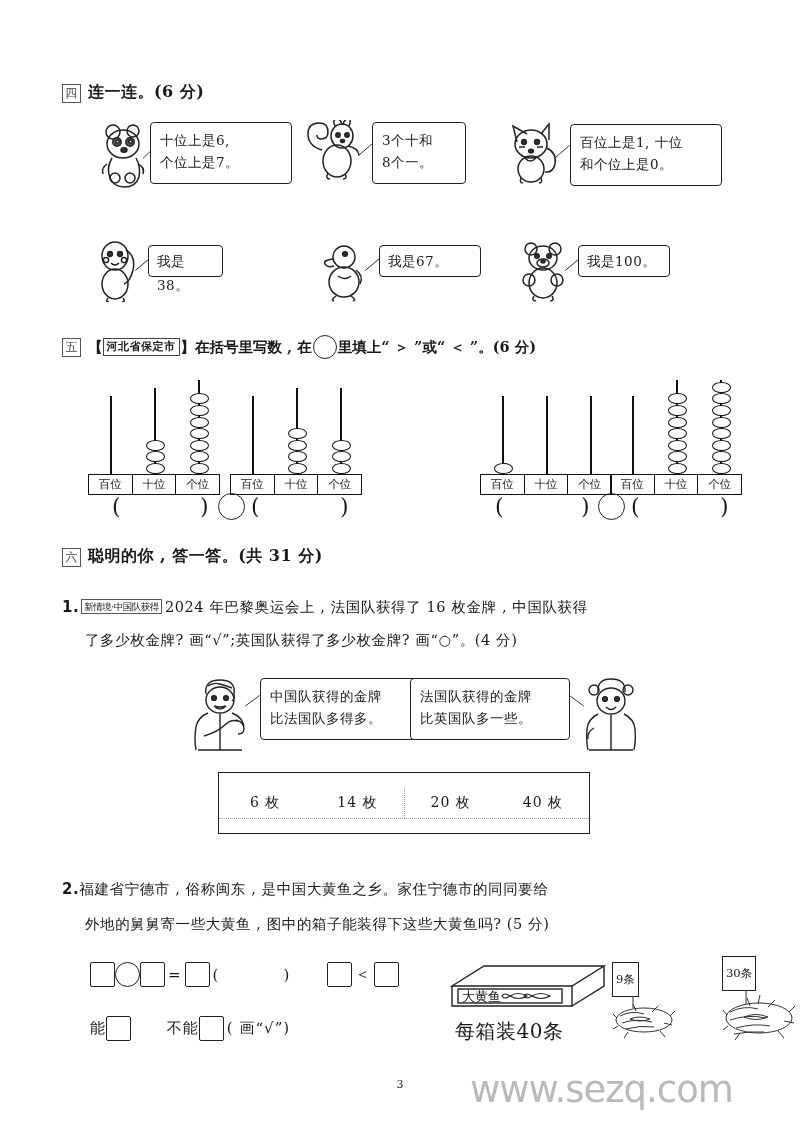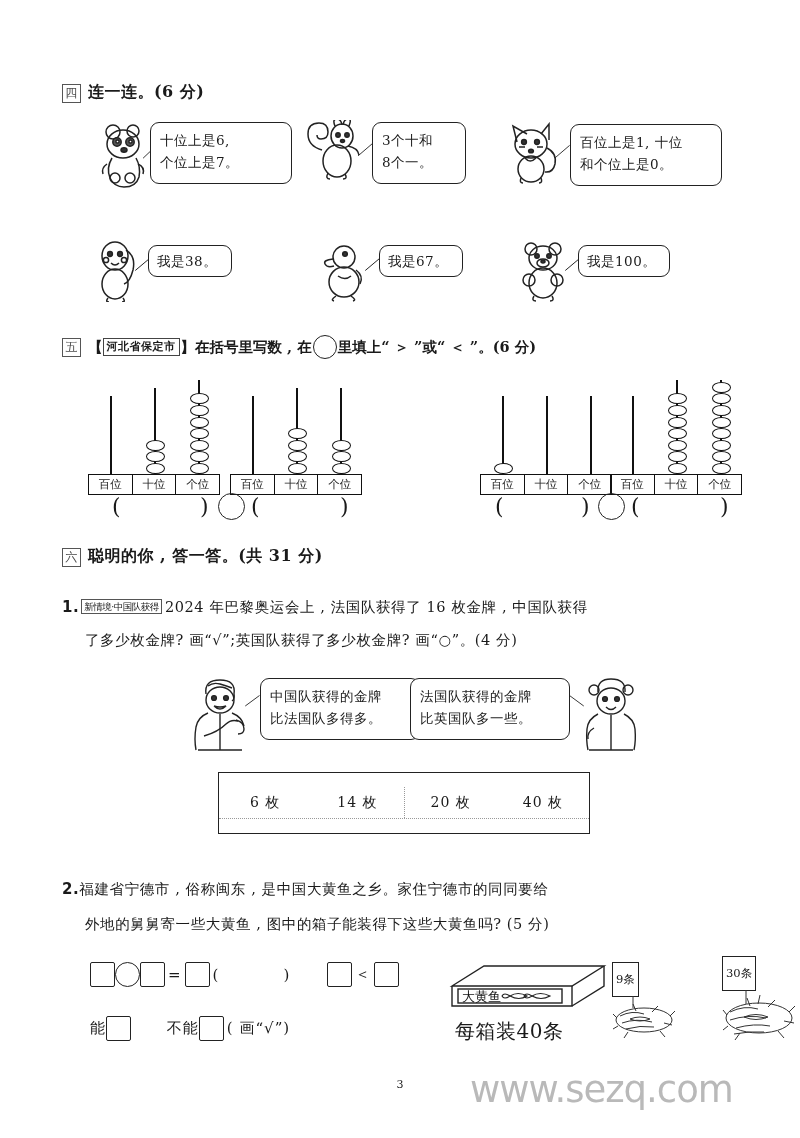--- a/index.html
+++ b/index.html
@@ -53,21 +53,21 @@
     vertical-align: 2px;
     letter-spacing: -0.5px;
     white-space: nowrap;
   }
 
   
   #sec4-head { position: absolute; left: 62px; top: 82px; }
   .bubble {
     position: absolute;
     border: 1.3px solid #222;
-    border-radius: 9px;
+    border-radius: 4px;
     background: #fff;
     box-sizing: border-box;
     padding: 6px 9px;
     font-size: 13.5px;
     line-height: 22px;
     white-space: pre-line;
     letter-spacing: 0.5px;
   }
   .bubble.small { padding: 3px 8px; line-height: 18px; }
 
@@ -306,37 +306,37 @@
         <circle cx="32" cy="20" r="2.6"></circle>
       <path d="M19 23 q4 4 8 0"></path>
       <path d="M34 10 q10 6 7 20 q-3 12 -9 14"></path>
       <ellipse cx="23" cy="44" rx="13" ry="15"></ellipse>
       <path d="M16 58 q-3 4 1 4 M31 58 q3 4 -1 4"></path>
     </g>
   </svg>
   <svg class="tail" style="left:133px; top:257px;" width="22" height="24" viewBox="0 0 22 24">
     <path d="M21 2 L2 18" stroke="#222" stroke-width="1.3" fill="none"></path>
   </svg>
-  <div class="bubble small" style="left:148px; top:245px; width:84px; height:32px; line-height:24px;">我是38。</div>
+  <div class="bubble small" style="left:148px; top:245px; width:75px; height:32px; line-height:24px;">我是38。</div>
 
   <svg class="critter" style="left:318px; top:242px;" width="54" height="60" viewBox="0 0 54 60">
     <g fill="none" stroke="#222" stroke-width="1.5">
       <ellipse cx="26" cy="15" rx="11" ry="11"></ellipse>
       <circle cx="27" cy="12" r="2.3" fill="#333"></circle>
       <path d="M15 17 q-10 1 -8 5 q2 4 9 2"></path>
       <ellipse cx="26" cy="40" rx="15" ry="15"></ellipse>
       <path d="M38 28 q8 6 4 14"></path>
       <path d="M18 54 q-6 4 -2 5 M33 54 q6 4 2 5"></path>
       <path d="M20 34 q7 5 13 0"></path>
     </g>
   </svg>
   <svg class="tail" style="left:363px; top:257px;" width="22" height="24" viewBox="0 0 22 24">
     <path d="M21 2 L2 18" stroke="#222" stroke-width="1.3" fill="none"></path>
   </svg>
-  <div class="bubble small" style="left:379px; top:245px; width:84px; height:32px; line-height:24px;">我是67。</div>
+  <div class="bubble small" style="left:379px; top:245px; width:102px; height:32px; line-height:24px;">我是67。</div>
 
   <svg class="critter" style="left:518px; top:240px;" width="54" height="62" viewBox="0 0 54 62">
     <g fill="none" stroke="#222" stroke-width="1.5">
       <circle cx="13" cy="9" r="6"></circle>
         <circle cx="37" cy="9" r="6"></circle>
       <ellipse cx="25" cy="18" rx="14" ry="12"></ellipse>
       <circle cx="19" cy="16" r="2.2" fill="#333"></circle>
         <circle cx="31" cy="16" r="2.2" fill="#333"></circle>
       <ellipse cx="25" cy="23" rx="6" ry="4"></ellipse>
       <ellipse cx="25" cy="21.5" rx="2" ry="1.4" fill="#333"></ellipse>

